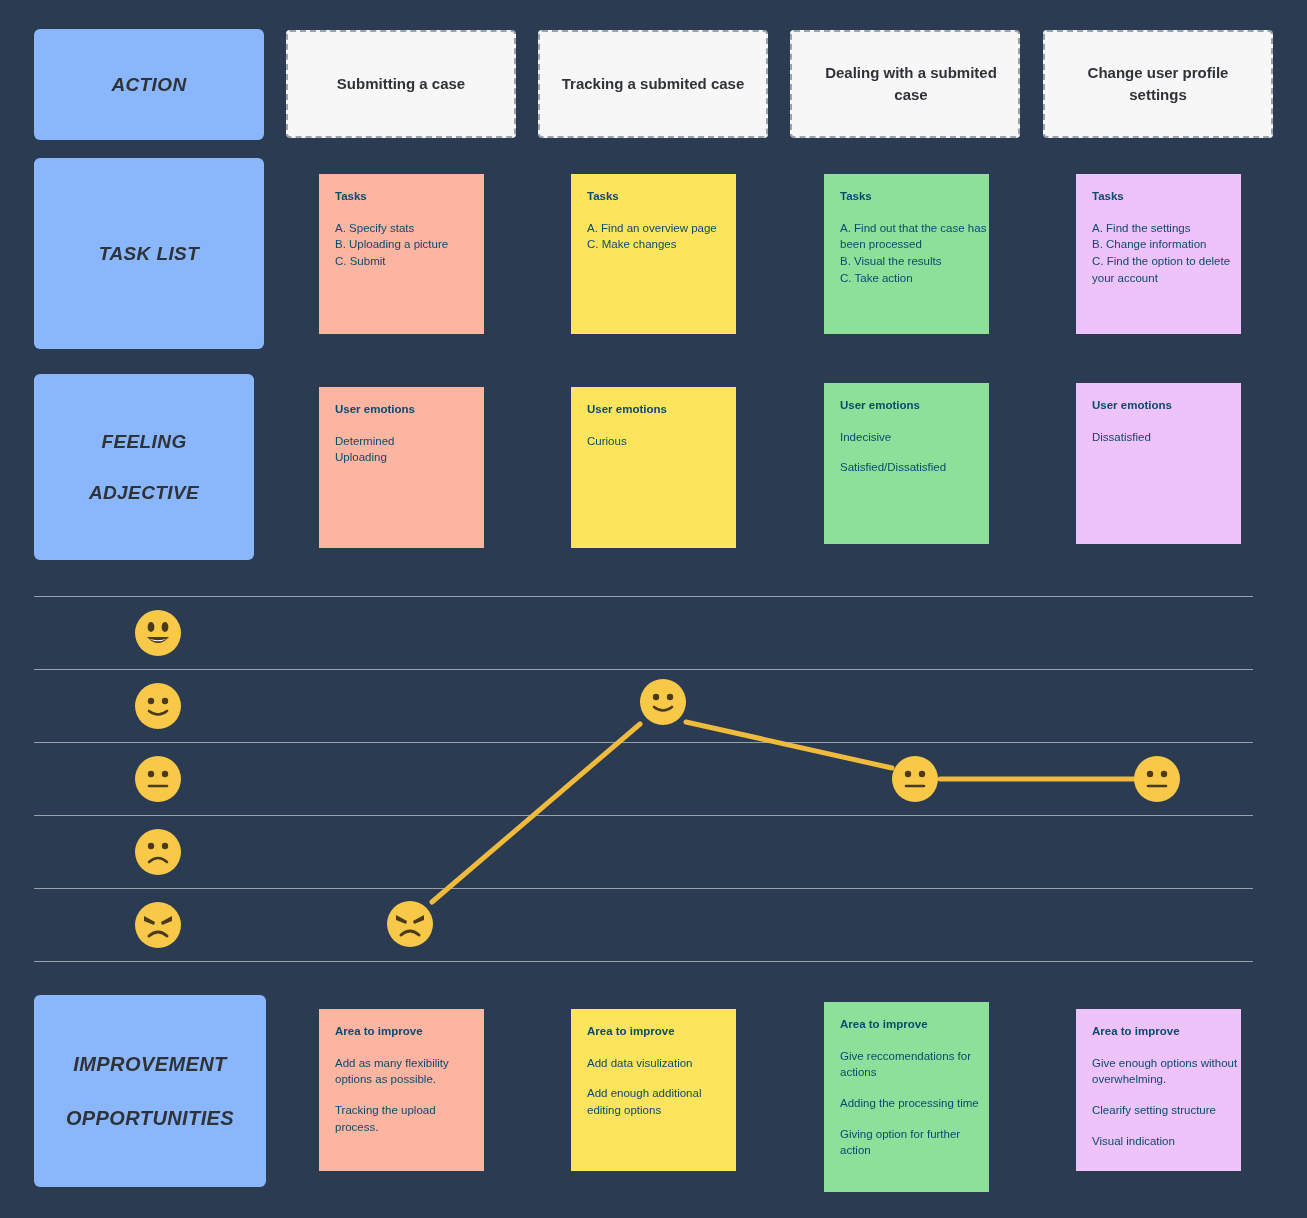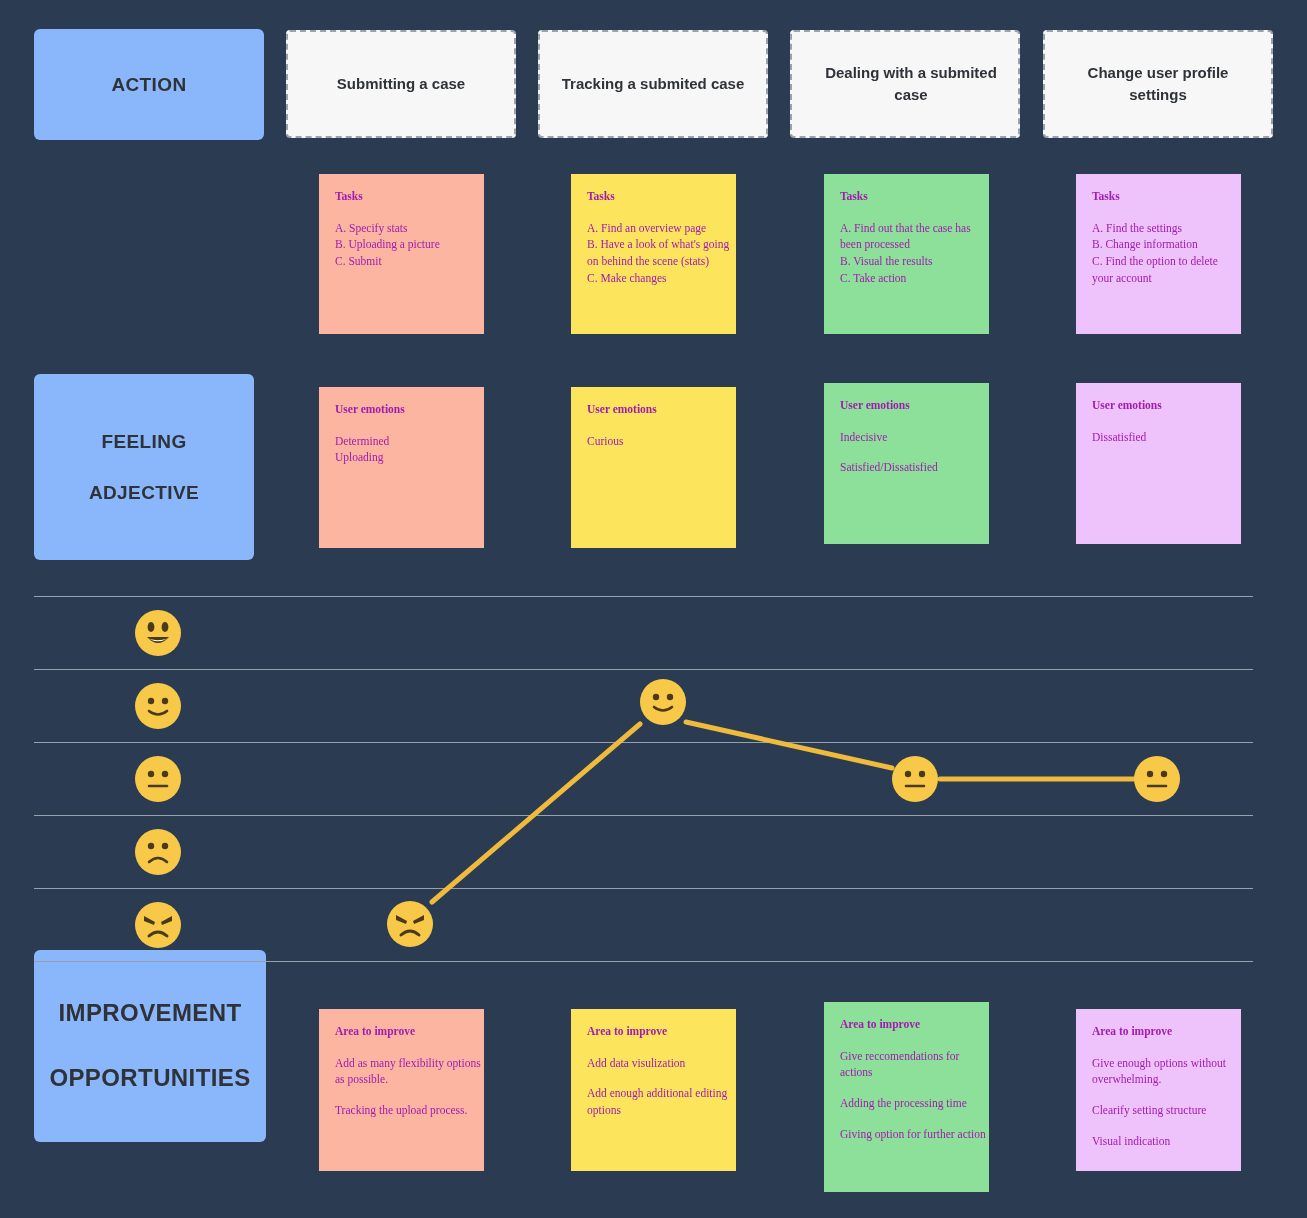--- a/index.html
+++ b/index.html
@@ -16,25 +16,26 @@
   .row-label{
     position:absolute;
     background:#8ab6fc;
     border-radius:6px;
     display:flex;align-items:center;justify-content:center;
     text-align:center;
     color:#2f3338;
     font-weight:bold;
     letter-spacing:.4px;
     line-height:1.35;
+    font-style:italic;
   }
   .row-label.lbl-action{left:34px;top:29px;width:230px;height:111px;font-size:19px;}
   .row-label.lbl-tasklist{left:34px;top:158px;width:230px;height:191px;font-size:19px;}
   .row-label.lbl-feeling{left:34px;top:374px;width:220px;height:186px;font-size:19px;}
-  .row-label.lbl-improve{left:34px;top:950px;width:232px;height:192px;font-size:24px;}
+  .row-label.lbl-improve{left:34px;top:995px;width:232px;height:192px;font-size:20px;}
   .row-label span{display:block;padding:0 12px;}
 
   
   .action-card{
     position:absolute;top:30px;
     width:230px;height:108px;
     background:#f7f7f7;
     border:2px dashed #9aa3ad;
     border-radius:4px;
     display:flex;align-items:center;justify-content:center;
@@ -45,22 +46,21 @@
     line-height:1.45;
     box-sizing:border-box;
   }
   .action-card span{display:block;padding:0 14px;}
 
   
   .note{
     position:absolute;
     box-sizing:border-box;
     padding:16px 2px 12px 16px;
-    color:#a21caf;
-    font-family:Liberation Serif, serif;
+    color:#0c4a6e;
   }
   .note .note-title{
     font-size:11.5px;
     font-weight:bold;
     margin:0 0 16px 0;
     line-height:1.2;
   }
   .note .note-line{
     font-size:11.5px;
     line-height:1.45;
@@ -92,20 +92,23 @@
   }
 </style>
 </head>
 <body>
 
 <div class="canvas">
 
   <div class="row-label lbl-action">
     <span>ACTION</span>
   </div>
+  <div class="row-label lbl-tasklist">
+    <span>TASK LIST</span>
+  </div>
   <div class="row-label lbl-feeling">
     <span>
       <span>FEELING</span><br>
       <span>ADJECTIVE</span>
     </span>
   </div>
   <div class="row-label lbl-improve">
     <span>
       <span>IMPROVEMENT</span><br>
       <span>OPPORTUNITIES</span>
@@ -128,21 +131,20 @@
   <div class="note" style="left:319px;top:174px;width:165px;height:160px;background:#fbb5a1;">
     <p class="note-title">Tasks</p>
     <p class="note-line">A. Specify stats</p>
     <p class="note-line">B. Uploading a picture</p>
     <p class="note-line">C. Submit</p>
   </div>
 
   <div class="note" style="left:571px;top:174px;width:165px;height:160px;background:#fce55c;">
     <p class="note-title">Tasks</p>
     <p class="note-line">A. Find an overview page</p>
-    <p class="note-line">B. Have a look of what's going on behind the scene (stats)</p>
     <p class="note-line">C. Make changes</p>
   </div>
 
   <div class="note" style="left:824px;top:174px;width:165px;height:160px;background:#8ce09a;">
     <p class="note-title">Tasks</p>
     <p class="note-line">A. Find out that the case has been processed</p>
     <p class="note-line">B. Visual the results</p>
     <p class="note-line">C. Take action</p>
   </div>
 

